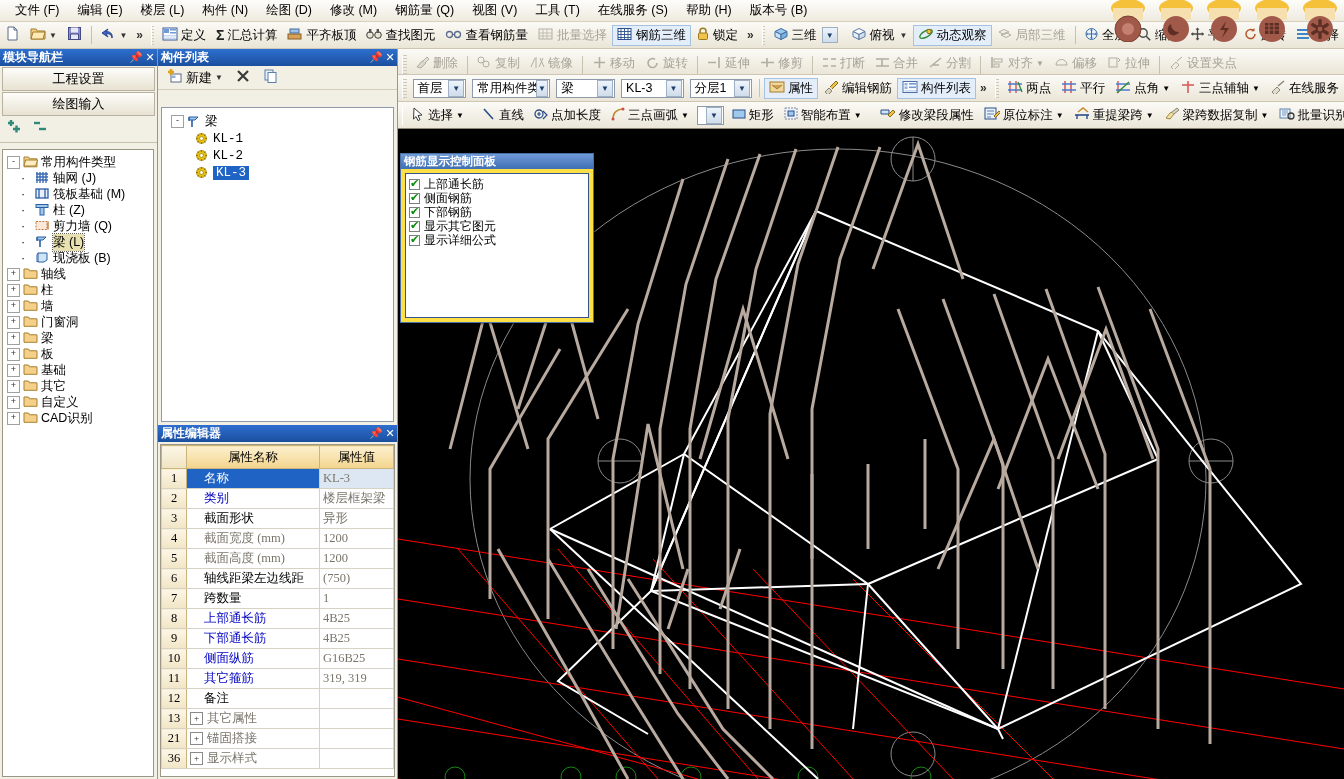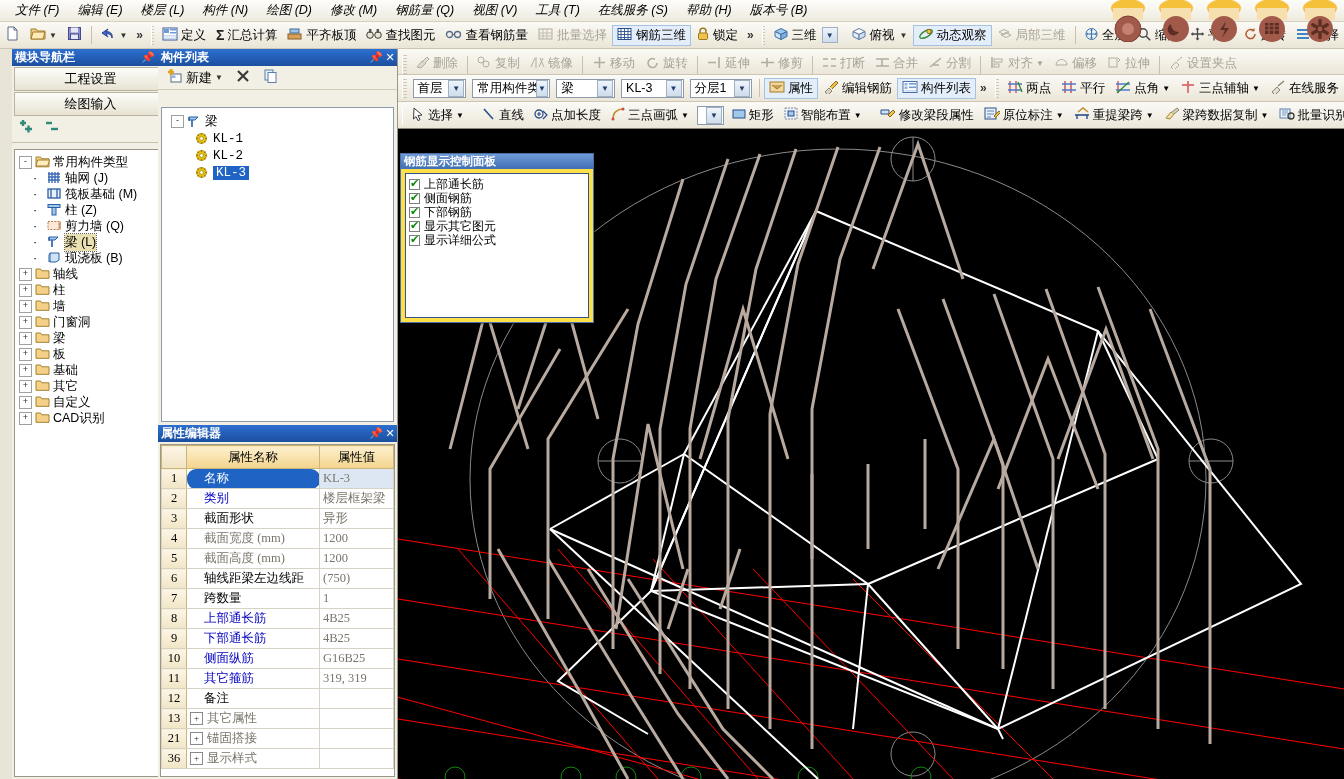--- a/index.html
+++ b/index.html
@@ -10,21 +10,21 @@
     background:#e8e4d8;
     -webkit-font-smoothing:none;
   }
   .app{position:relative;width:1344px;height:779px;}
 
   
   .menubar{
     position:absolute;left:0;top:0;width:1344px;height:22px;
     background:linear-gradient(#fdfdfb,#eeeade);
     border-bottom:1px solid #d6d0bd;
-    display:flex;align-items:center;padding-left:6px;box-sizing:border-box;font-style:italic;
+    display:flex;align-items:center;padding-left:6px;box-sizing:border-box;
   }
   .menubar .mi{padding:2px 9px;font-size:12.5px;color:#000;white-space:nowrap;cursor:default;}
 
   
   .toolbar1{
     position:absolute;left:0;top:22px;width:1344px;height:27px;
     background:linear-gradient(#fbfaf6,#eae5d6);
     border-bottom:1px solid #cdc6b2;
     display:flex;align-items:center;box-sizing:border-box;
   }
@@ -64,21 +64,21 @@
   .combo .val{padding:0 4px;white-space:nowrap;overflow:hidden;}
   .combo .arrow{
     width:16px;height:17px;margin:0 1px 0 0;
     background:linear-gradient(#eef4fb,#cfdcea);
     border:1px solid #9fb0c2;box-sizing:border-box;
     display:flex;align-items:center;justify-content:center;
     font-size:8px;color:#1d3f6b;
   }
 
   
-  .navpanel{position:absolute;left:12px;top:49px;width:158px;height:730px;background:#f2efe4;border-right:1px solid #9b9685;box-sizing:border-box;}
+  .navpanel{position:absolute;left:0;top:49px;width:158px;height:730px;background:#f2efe4;border-right:1px solid #9b9685;box-sizing:border-box;}
   .pnl-title{
     height:17px;background:linear-gradient(#2d6fd0,#1b4f9e);
     color:#fff;font-size:12px;font-weight:bold;
     display:flex;align-items:center;padding-left:3px;box-sizing:border-box;
   }
   .pnl-title .sp{flex:1}
   .pnl-title .pin,.pnl-title .x{width:14px;text-align:center;color:#fff;font-size:11px;cursor:pointer;}
   .nav-bigbtn{
     height:24px;margin:1px 2px;background:linear-gradient(#fdfdfa,#e7e2d2);
     border:1px solid #b9b2a0;display:flex;align-items:center;justify-content:center;
@@ -112,21 +112,21 @@
     border:1px solid #c9b47c;font-size:12.5px;font-weight:normal;height:20px;color:#000;
   }
   .ptable th.c0{width:22px;background:linear-gradient(#fdf6e6,#f0e3c2);}
   .ptable th.c1{width:130px;}
   .ptable td{border:1px solid #d6d2c4;height:19px;font-size:12.5px;padding:0 3px;overflow:hidden;white-space:nowrap;}
   .ptable td.num{width:22px;text-align:center;background:linear-gradient(#fdf6e6,#f1e5c6);color:#000;border-right:1px solid #c9b47c;}
   .ptable td.nm{color:#000;}
   .ptable td.nm.blue{color:#0000c0;font-weight:normal;}
   .ptable td.nm.gray{color:#7a756b;}
   .ptable td.val{color:#7a756b;}
-  .ptable tr.sel td.nm{background:#1f63c4;color:#fff;border-radius:9px;}
+  .ptable tr.sel td.nm{background:#1f63c4;color:#fff;}
   .ptable tr.sel td.val{background:#dde7f3;}
   .ptable td.nm .plus{display:inline-block;width:11px;height:11px;line-height:10px;text-align:center;border:1px solid #8a8a8a;background:#fff;font-size:9px;color:#222;margin-right:4px;vertical-align:middle;}
   .ptable td.nm .txt{vertical-align:middle;}
   .nm-indent{padding-left:14px;}
 
   
   .viewport{position:absolute;left:398px;top:129px;width:946px;height:650px;background:#000;overflow:hidden;}
   .viewport svg{position:absolute;left:0;top:0;}
 
   

